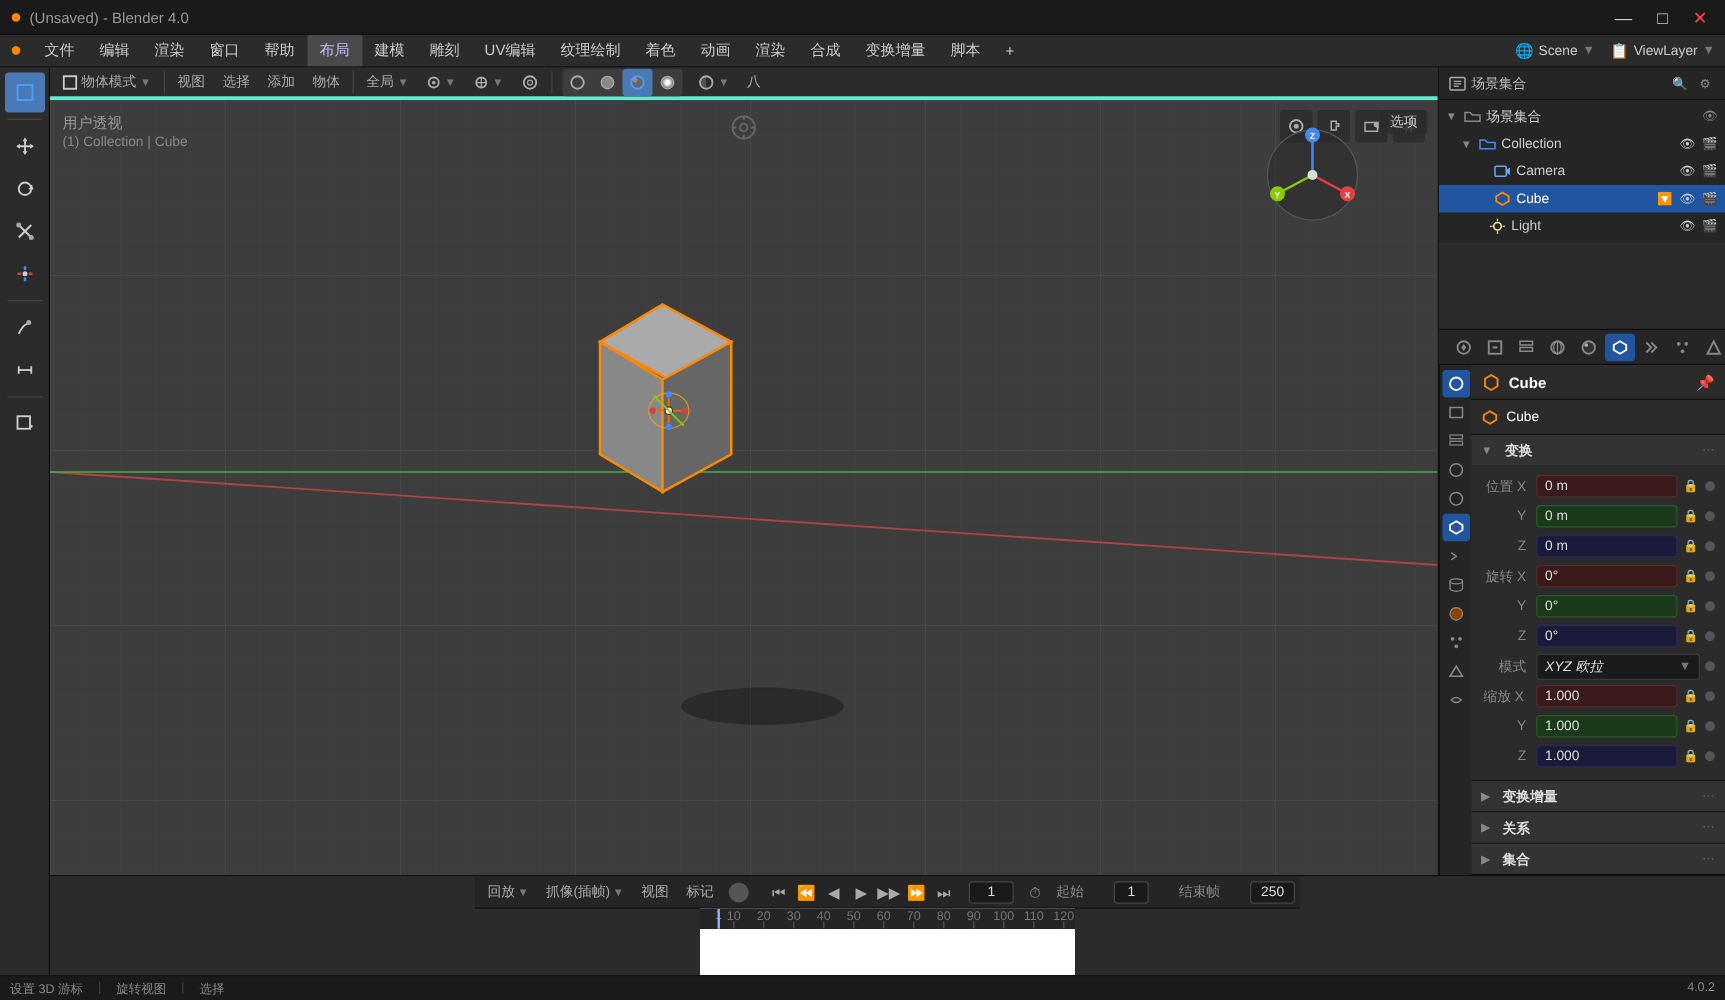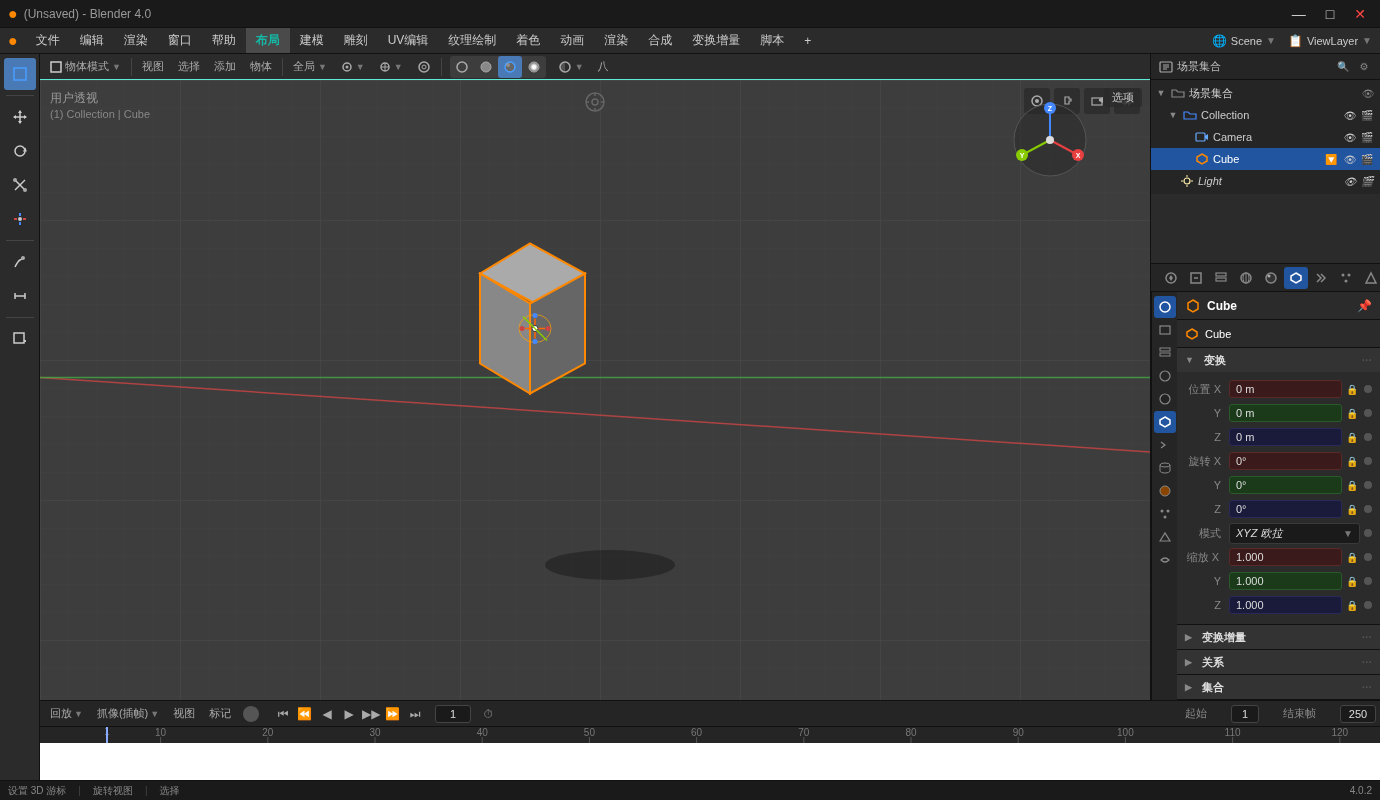--- a/index.html
+++ b/index.html
@@ -56,22 +56,21 @@
       padding: 0 10px;
       height: 100%;
       display: flex;
       align-items: center;
       cursor: pointer;
       color: #ccc;
       font-size: 12px;
     }
     .menu-item.active-tab {
       background: #4a4a4a;
-      color: #14b8a6;
-      font-weight: bold;
+      color: #c4b5fd;
     }
     .menu-spacer { flex: 1; }
 
     
     #left-toolbar {
       width: 40px;
       background: #2b2b2b;
       display: flex;
       flex-direction: column;
       align-items: center;
@@ -484,41 +483,42 @@
     }
 
     
     #vp-tools-strip {
       height: 26px;
       background: #2b2b2b;
       display: flex;
       align-items: center;
       padding: 0 4px;
       gap: 2px;
-      border-bottom: 1px solid #5eead4;
+      border-bottom: 3px solid #5eead4;
     }
 
     
     #canvas-area {
       flex: 1;
       position: relative;
       background: #4c1d95;
       overflow: hidden;
     }
 
     
     #svg-grid { position: absolute; top: 0; left: 0; width: 100%; height: 100%; }
 
     
     #timeline-section {
       height: 80px;
       background: #2b2b2b;
       border-top: 1px solid #111;
       display: flex;
       flex-direction: column;
+      align-items: center;
     }
     #tl-header {
       height: 26px;
       background: #252525;
       display: flex;
       align-items: center;
       padding: 0 4px;
       gap: 2px;
       border-bottom: 1px solid #111;
     }
@@ -950,21 +950,21 @@
                   <polygon points="7,2 12,5 12,9 7,12 2,9 2,5" fill="none" stroke="#ff8800" stroke-width="1.5"></polygon>
                 </svg>
                 <span style="color:white;">Cube</span>
                 <div class="outliner-actions">
                   <div class="outliner-action-btn" style="color:#88aaff;">🔽</div>
                   <div class="outliner-action-btn" style="color:#ccc;">👁</div>
                   <div class="outliner-action-btn" style="color:#ccc;">🎬</div>
                 </div>
               </div>
 
-              <div class="outliner-item" style="padding-left:13px;font-style:italic;">
+              <div class="outliner-item" style="padding-left:24px;">
                 <div class="outliner-expand" style="color:transparent;">▶</div>
                 <svg width="14" height="14" viewBox="0 0 14 14">
                   <circle cx="7" cy="7" r="3" fill="none" stroke="#ffeeaa" stroke-width="1.2"></circle>
                   <line x1="7" y1="1" x2="7" y2="3" stroke="#ffeeaa" stroke-width="1"></line>
                   <line x1="7" y1="11" x2="7" y2="13" stroke="#ffeeaa" stroke-width="1"></line>
                   <line x1="1" y1="7" x2="3" y2="7" stroke="#ffeeaa" stroke-width="1"></line>
                   <line x1="11" y1="7" x2="13" y2="7" stroke="#ffeeaa" stroke-width="1"></line>
                 </svg>
                 <span>Light</span>
                 <div class="outliner-actions">

